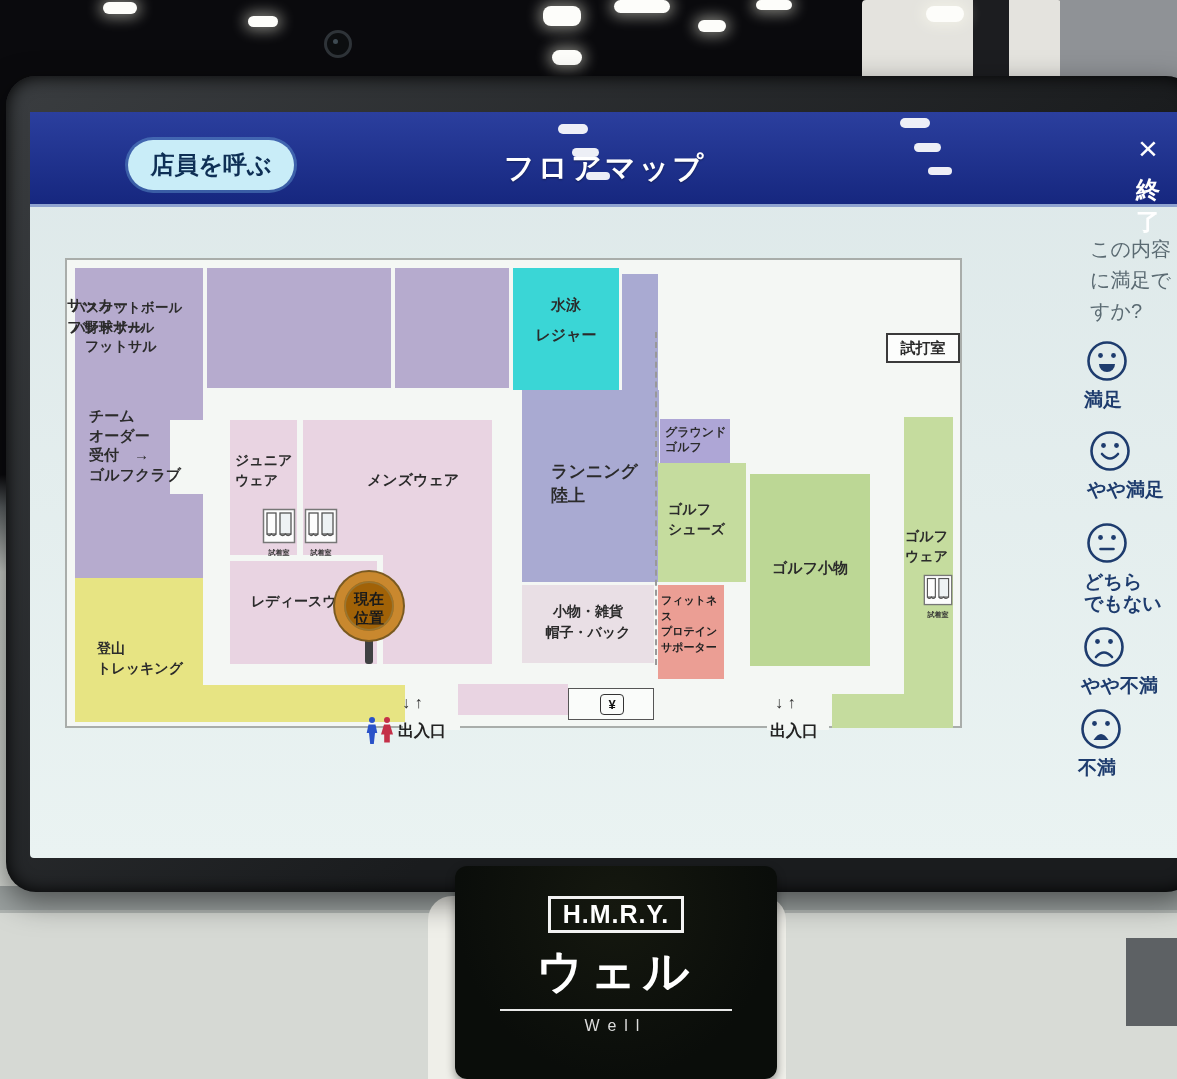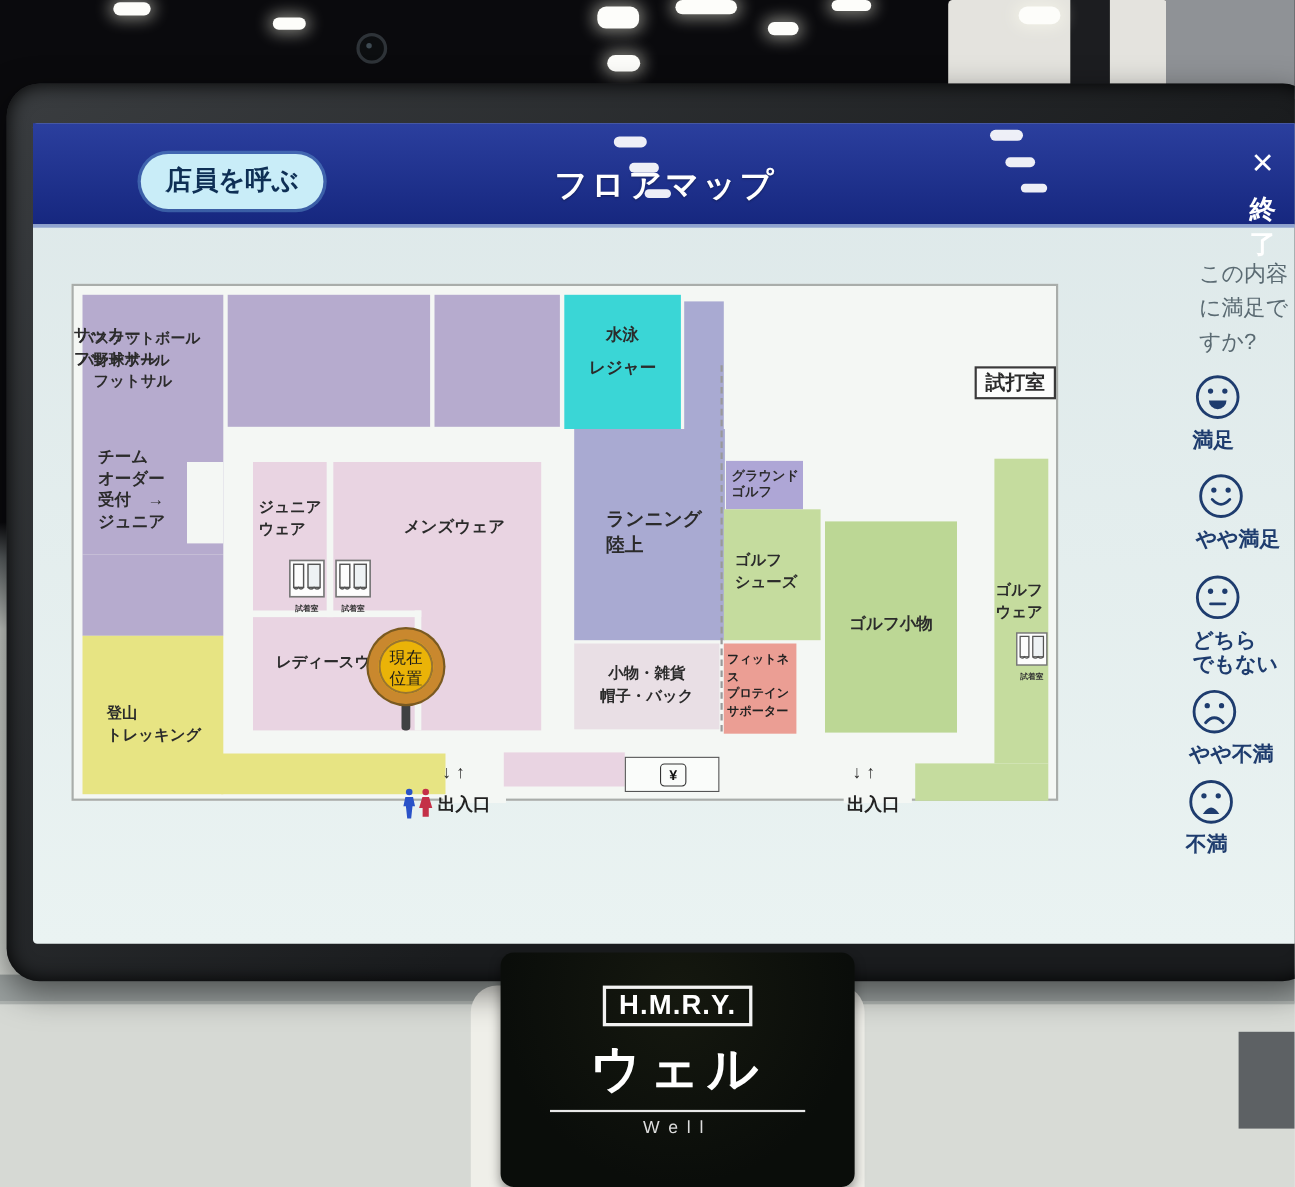--- a/index.html
+++ b/index.html
@@ -73,40 +73,40 @@
   #blk-tozan-col{left:8px;top:318px;width:128px;height:144px;background:var(--c-yellow,#e7e483)}
   #blk-tozan-strip{left:134px;top:425px;width:204px;height:37px;background:var(--c-yellow,#e7e483)}
   #lbl-tozan{left:30px;top:378px;line-height:20px}
   #dashed{left:588px;top:72px;width:0;height:333px;border-left:2px dashed #999}
   #blk-golfclub{left:593px;top:70px;width:292px;height:88px}
   #lbl-golfclub{left:0;top:58px;width:292px;text-align:center;font-size:15px}
   #blk-groundgolf{left:593px;top:159px;width:70px;height:44px;background:var(--c-ground-purple,#aea6d6)}
   #lbl-groundgolf{left:5px;top:6px;font-size:12px;line-height:15px}
   #blk-golfshoes{left:591px;top:203px;width:88px;height:119px;background:var(--c-green,#c5dc9e)}
   #lbl-golfshoes{left:10px;top:36px;line-height:20px}
-  #blk-fitness{left:591px;top:325px;width:66px;height:82px;background:var(--c-salmon,#eb9e94)}
+  #blk-fitness{left:591px;top:325px;width:66px;height:94px;background:var(--c-salmon,#eb9e94)}
   #lbl-fitness{left:3px;top:8px;font-size:11px;line-height:15.5px;font-weight:700;color:#222}
   #blk-golfkomono{left:683px;top:214px;width:120px;height:192px;background:var(--c-green-dark,#bcd795)}
   #lbl-golfkomono{left:0;top:84px;width:120px;text-align:center;font-size:15px}
   #blk-gw-strip{left:837px;top:157px;width:49px;height:277px}
   #blk-gw-bottom{left:765px;top:434px;width:121px;height:34px}
   #lbl-golfwear{left:838px;top:266px;line-height:20px}
   #blk-shidashitsu{left:819px;top:73px;width:74px;height:30px;background:#fcfdfc;border:2px solid #3a3a3a;box-sizing:border-box}
-  #lbl-shidashitsu{left:0;top:2px;width:70px;text-align:center;font-size:18px;font-weight:700;line-height:22px}
+  #lbl-shidashitsu{left:0;top:2px;width:70px;text-align:center;font-size:15px;font-weight:700;line-height:22px}
   
   .fit{position:absolute;width:36px;text-align:center}
   .fit .fit-lbl{font-size:7px;color:#333;line-height:8px;margin-top:1px;font-weight:600}
   #fit1{left:194px;top:248px}
   #fit2{left:236px;top:248px}
   #fit3{left:853px;top:314px}
   
   .marker{left:335px;top:572px;width:68px;height:68px;border-radius:50%;
-    background:#eab308;border:9px solid var(--c-marker-ring,#c9882e);box-sizing:border-box;
+    background:#a16207;border:9px solid var(--c-marker-ring,#c9882e);box-sizing:border-box;
     box-shadow:0 0 0 2px #7a5a20,inset 0 0 0 2px #9a7530;
-    text-align:center;font-size:15px;font-weight:400;color:#1a1a1a;line-height:19px;
+    text-align:center;font-size:15px;font-weight:700;color:#1a1a1a;line-height:19px;
     white-space:pre-line;padding-top:8px}
   .marker-stick{left:365px;top:636px;width:8px;height:28px;background:#3f4142;border-radius:0 0 3px 3px}
   
   .border-gap{background:var(--c-map-bg,#f4f7f4)}
   #gap-l{left:403px;top:725px;width:57px;height:5px}
   #gap-r{left:767px;top:725px;width:62px;height:5px}
   .exit-arrows{font-size:16px;color:#333;font-weight:600}
   .exit-lbl{font-size:16px;color:#222;font-weight:700}
   #arr-l{left:402px;top:694px}#exl-l{left:398px;top:721px}
   #arr-r{left:775px;top:694px}#exl-r{left:770px;top:721px}
@@ -178,21 +178,21 @@
 <div class="abs refl" style="left:928px;top:167px;width:24px;height:8px"></div>
 
 <div class="abs map">
   <div class="blk c-lav" id="blk-left-col"></div>
   <div class="blk" id="notch"></div>
   <div class="lbl" id="lbl-baseball">野球
 フットサル</div>
   <div class="lbl" id="lbl-team">チーム
 オーダー
 受付　→
-ジュニア</div>
+ゴルフクラブ</div>
   <div class="blk c-lav" id="blk-takkyu"></div>
   <div class="blk c-lav" id="blk-soccer"></div>
   <div class="lbl" id="lbl-soccer">サッカー
 フットサル</div>
   <div class="blk c-lav" id="blk-basket"></div>
   <div class="lbl" id="lbl-basket">バスケットボール
 バレーボール</div>
   <div class="blk" id="blk-swim">
     <div class="lbl" id="lbl-swim">水泳
 レジャー</div>

